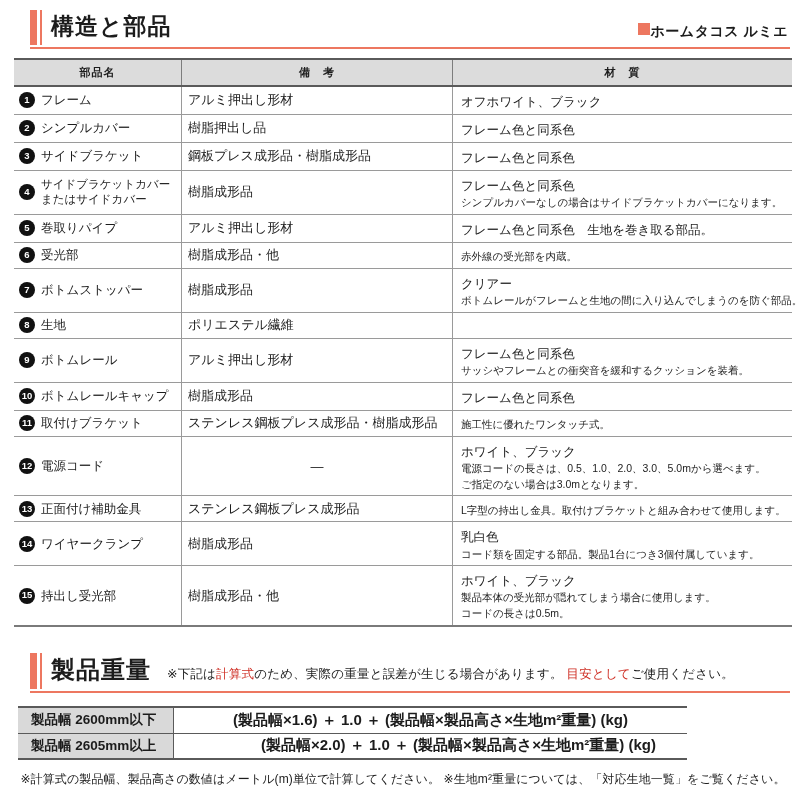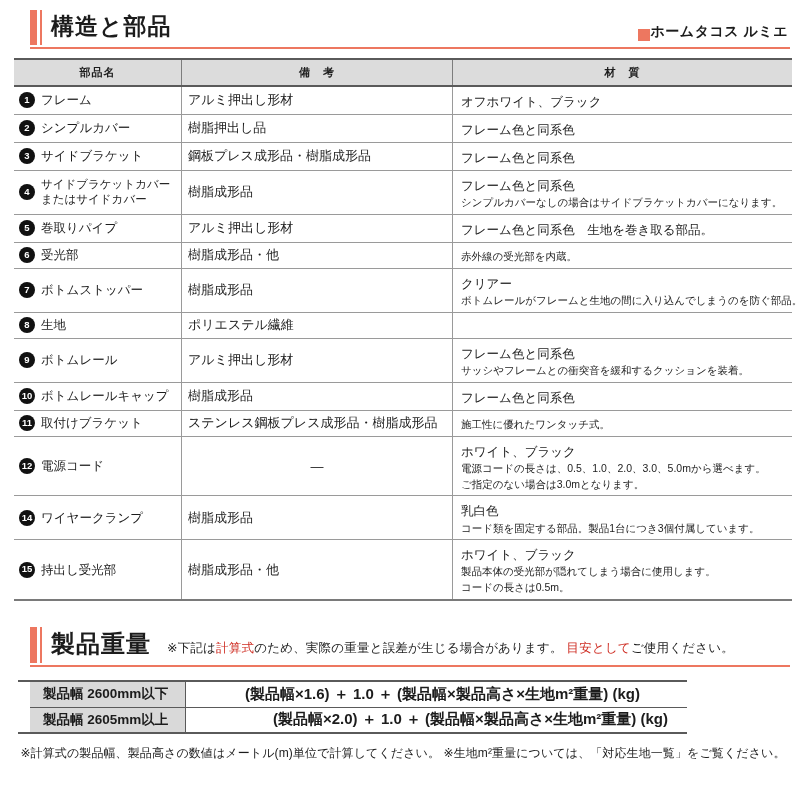--- a/index.html
+++ b/index.html
@@ -19,21 +19,21 @@
     overflow:hidden;
   }
   
   .sec-head{display:flex;align-items:flex-end;margin:10px 12px 0 30px;}
   .accent{display:flex;margin-right:9px;align-self:stretch;align-items:stretch;}
   .accent .thick{width:7px;background:var(--accent);}
   .accent .gap{width:3px;}
   .accent .thin{width:2px;background:var(--accent);}
   .sec-title{font-size:23px;font-weight:bold;letter-spacing:1px;line-height:1.2;padding:3px 0 4px 0;}
   .sec-title.small{font-size:24px;}
-  .product{margin-left:auto;display:flex;align-items:flex-end;padding-bottom:4px;}
+  .product{margin-left:auto;display:flex;align-items:flex-start;padding-bottom:4px;}
   .product .sq{width:12px;height:12px;background:var(--accent);display:inline-block;}
   .product .ptxt{font-size:14px;font-weight:bold;letter-spacing:.5px;}
   .rule{height:2px;background:var(--accent);margin:2px 10px 0 30px;}
   .note{font-size:12.5px;margin-left:16px;padding-bottom:6px;letter-spacing:.2px;}
   .red{color:var(--red);}
   
   .ptable{margin:9px 10px 0 14px;width:778px;border-bottom:2px solid #7a7a7a;}
   .pt-header{display:grid;grid-template-columns:167px 271px 340px;background:var(--hdr-grey);
     border-top:2px solid var(--line-dark);border-bottom:2px solid var(--line-dark);}
   .hcell{padding:5px 4px;text-align:center;font-weight:bold;font-size:11px;letter-spacing:1px;}
@@ -46,21 +46,21 @@
   .namelines div{white-space:nowrap;}
   .namelines.two{font-size:11.5px;}
   .c-mat{display:flex;align-items:center;padding:3px 6px;font-size:13px;border-left:1px solid var(--line-mid);white-space:nowrap;}
   .c-mat.dash{justify-content:center;}
   .c-rem{display:flex;flex-direction:column;justify-content:center;padding:6px 4px 3px 8px;border-left:1px solid var(--line-mid);}
   .remark-line{font-size:12.5px;line-height:1.45;white-space:nowrap;}
   .remark-line.small{font-size:10.5px;line-height:1.5;}
   
   .weight-head{margin-top:26px;}
   .wtable{margin:13px 10px 0 18px;width:669px;border-top:2px solid var(--line-dark);border-bottom:2px solid var(--line-dark);}
-  .wrow{display:grid;grid-template-columns:156px 513px;height:25px;margin-left:12px;}
+  .wrow{display:grid;grid-template-columns:156px 513px;height:25px;}
   .wrow + .wrow{border-top:1.5px solid var(--line-dark);gap:28px;}
   .wlabel{background:var(--cell-grey);display:flex;align-items:center;padding-left:13px;
     font-weight:bold;font-size:13.5px;border-right:1.5px solid var(--line-dark);white-space:nowrap;}
   .wformula{display:flex;align-items:center;justify-content:center;font-weight:bold;font-size:15px;white-space:nowrap;}
   .footnote{margin:11px 10px 0 16px;font-size:12px;letter-spacing:.1px;text-align:center;}
 </style>
 </head>
 <body>
 
 <div class="sec-head">
@@ -237,20 +237,32 @@
           </span>
     </div>
     <div class="cell c-mat dash">—</div>
     <div class="cell c-rem">
           <div class="remark-line">ホワイト、ブラック</div>
           <div class="remark-line small">電源コードの長さは、0.5、1.0、2.0、3.0、5.0mから選べます。</div>
           <div class="remark-line small">ご指定のない場合は3.0mとなります。</div>
         </div>
   </div>
 
+  <div class="prow">
+    <div class="cell c-name">
+      <span class="numcircle num">13</span>
+      <span class="namelines">
+            <div>正面付け補助金具</div>
+          </span>
+    </div>
+    <div class="cell c-mat">ステンレス鋼板プレス成形品</div>
+    <div class="cell c-rem">
+          <div class="remark-line small">L字型の持出し金具。取付けブラケットと組み合わせて使用します。</div>
+        </div>
+  </div>
 
   <div class="prow">
     <div class="cell c-name">
       <span class="numcircle num">14</span>
       <span class="namelines">
             <div>ワイヤークランプ</div>
           </span>
     </div>
     <div class="cell c-mat">樹脂成形品</div>
     <div class="cell c-rem">

